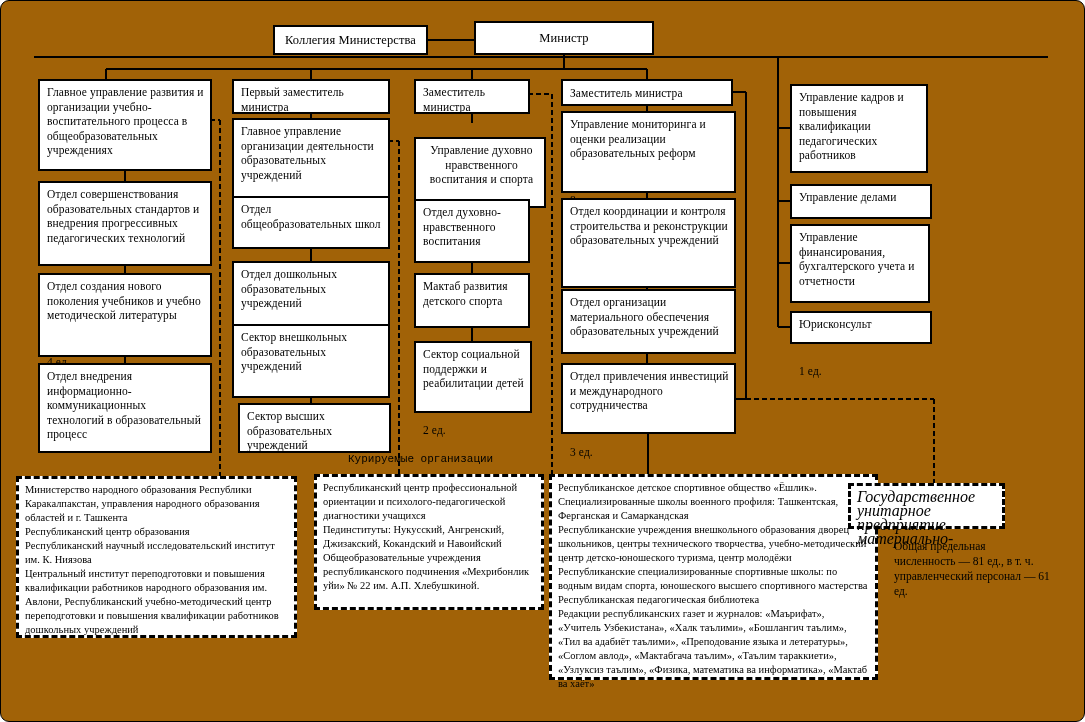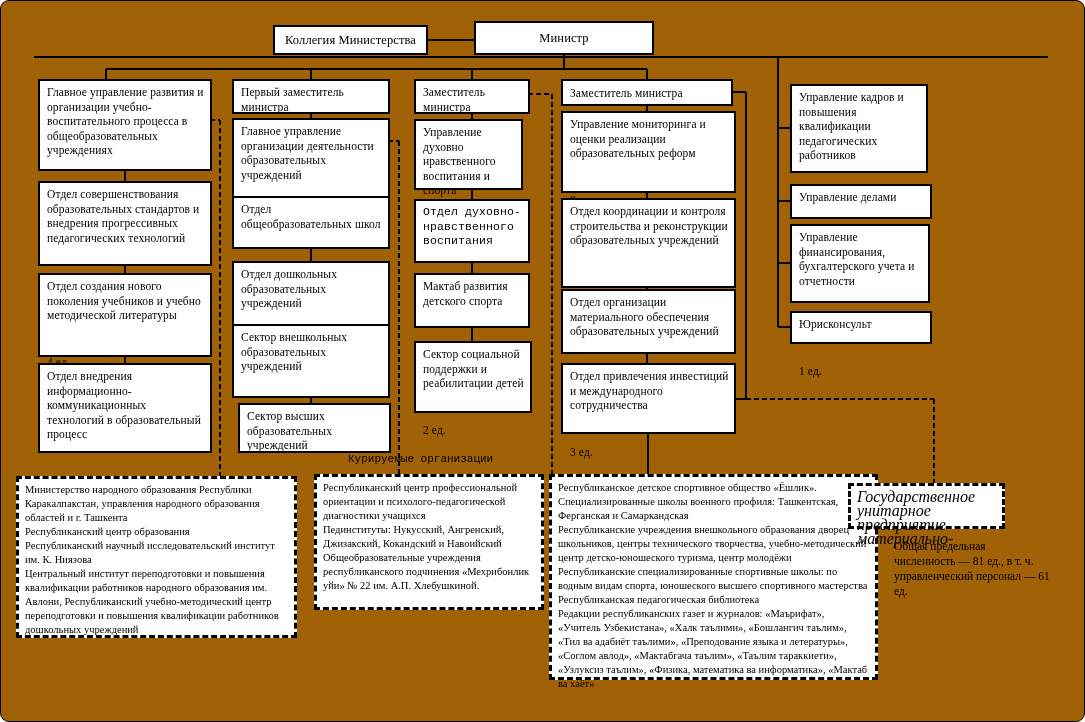--- a/index.html
+++ b/index.html
@@ -144,25 +144,25 @@
   <div class="box" style="left:231px; top:323px; width:158px; height:74px;">
     <span>Сектор внешкольных образовательных учреждений</span>
     <span class="units">2 ед</span>
   </div>
   <div class="box" style="left:237px; top:402px; width:153px; height:50px;">
     <span>Сектор высших образовательных учреждений</span>
     <span class="units">2 ед.</span>
   </div>
 
   <div class="box" style="left:413px; top:78px; width:116px; height:35px;">Заместитель министра</div>
-  <div class="box" style="left:413px; top:118px; width:109px; height:71px;">
+  <div class="box" style="left:413px; top:136px; width:132px; height:71px;text-align:center;">
     <span>Управление духовно нравственного воспитания и спорта</span>
     <span class="units">9 ед.</span>
   </div>
-  <div class="box" style="left:413px; top:198px; width:116px; height:64px;font-family:Liberation Mono, monospace;">
+  <div class="box" style="left:413px; top:198px; width:116px; height:64px;">
     <span>Отдел духовно-нравственного воспитания</span>
     <span class="units">3 ед.</span>
   </div>
   <div class="box" style="left:413px; top:272px; width:116px; height:55px;">
     <span>Мактаб развития детского спорта</span>
     <span class="units">3 ед.</span>
   </div>
   <div class="box" style="left:413px; top:340px; width:118px; height:72px;">
     <span>Сектор социальной поддержки и реабилитации детей</span>
     <span class="units">2 ед.</span>

